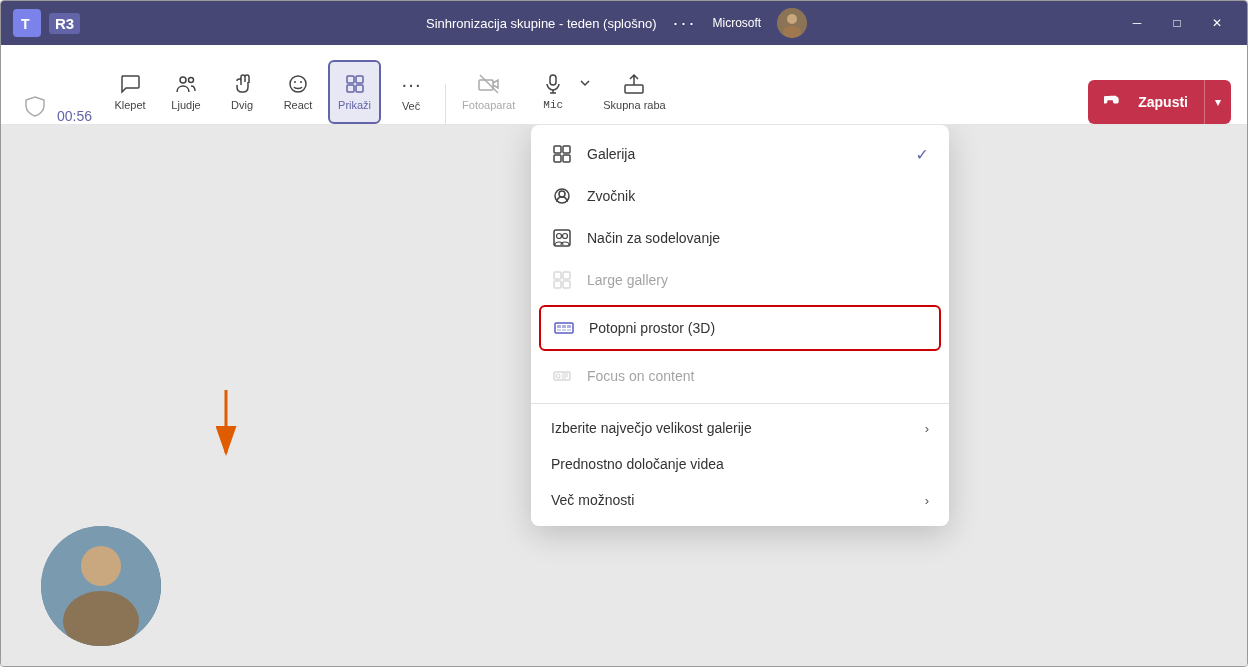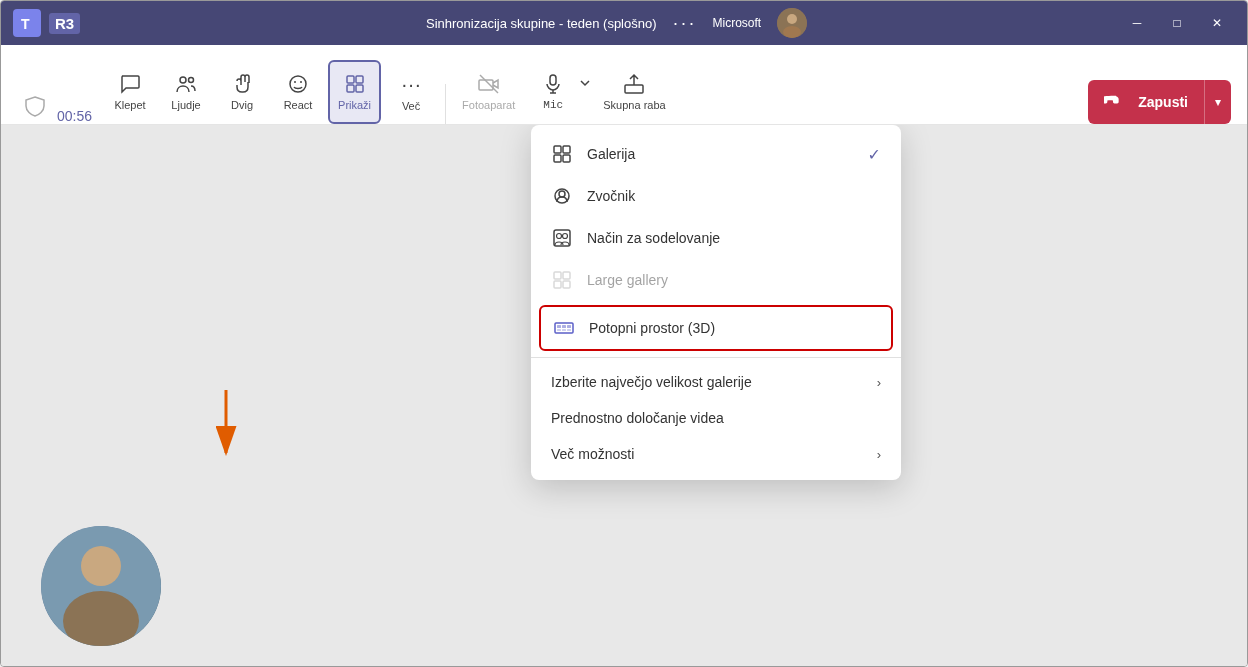--- a/index.html
+++ b/index.html
@@ -231,21 +231,21 @@
       height: 120px;
       border-radius: 50%;
       background: linear-gradient(135deg, #8b9eb5 0%, #5a7a9a 40%, #4a6a7a 100%);
       overflow: hidden;
     }
 
     .dropdown-menu {
       position: absolute;
       top: 0px;
       left: 530px;
-      width: 370px;
+      width: 418px;
       background: #fff;
       border-radius: 8px;
       box-shadow: 0 8px 32px rgba(0,0,0,0.18);
       padding: 8px 0;
       pointer-events: all;
     }
 
     .menu-item {
       display: flex;
       align-items: center;
@@ -543,20 +543,32 @@
               <rect x="13" y="6" width="4" height="3" rx="0.5" fill="#5b5fc7" opacity="0.5"></rect>
               <rect x="3" y="10" width="4" height="2" rx="0.5" fill="#5b5fc7" opacity="0.3"></rect>
               <rect x="8" y="10" width="4" height="2" rx="0.5" fill="#5b5fc7" opacity="0.3"></rect>
               <rect x="13" y="10" width="4" height="2" rx="0.5" fill="#5b5fc7" opacity="0.3"></rect>
             </svg>
           </span>
           <span class="menu-item-text">Potopni prostor (3D)</span>
         </div>
       </div>
 
+      <div class="menu-item dimmed">
+        <span class="menu-icon">
+          <svg width="18" height="18" viewBox="0 0 18 18">
+            <rect x="1" y="5" width="16" height="8" rx="1" fill="none" stroke="#aaa" stroke-width="1.5"></rect>
+            <circle cx="5" cy="9" r="2" fill="none" stroke="#aaa" stroke-width="1.2"></circle>
+            <line x1="9" y1="7" x2="15" y2="7" stroke="#aaa" stroke-width="1.2"></line>
+            <line x1="9" y1="9" x2="15" y2="9" stroke="#aaa" stroke-width="1.2"></line>
+            <line x1="9" y1="11" x2="13" y2="11" stroke="#aaa" stroke-width="1.2"></line>
+          </svg>
+        </span>
+        <span class="menu-item-text">Focus on content</span>
+      </div>
 
       <div class="menu-divider"></div>
 
       <div class="menu-item">
         <span class="menu-item-text">Izberite največjo velikost galerije</span>
         <span class="chevron">›</span>
       </div>
 
       <div class="menu-item">
         <span class="menu-item-text">Prednostno določanje videa</span>

